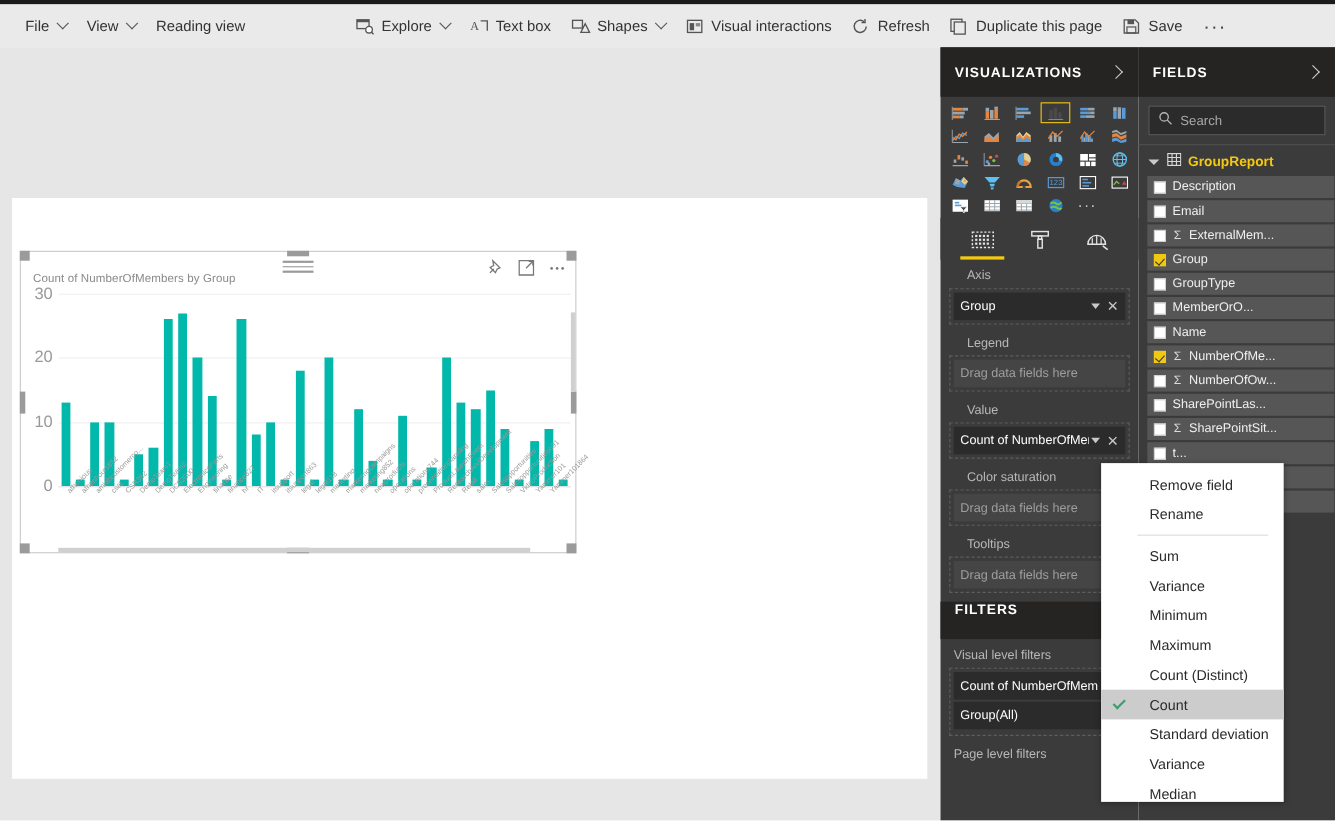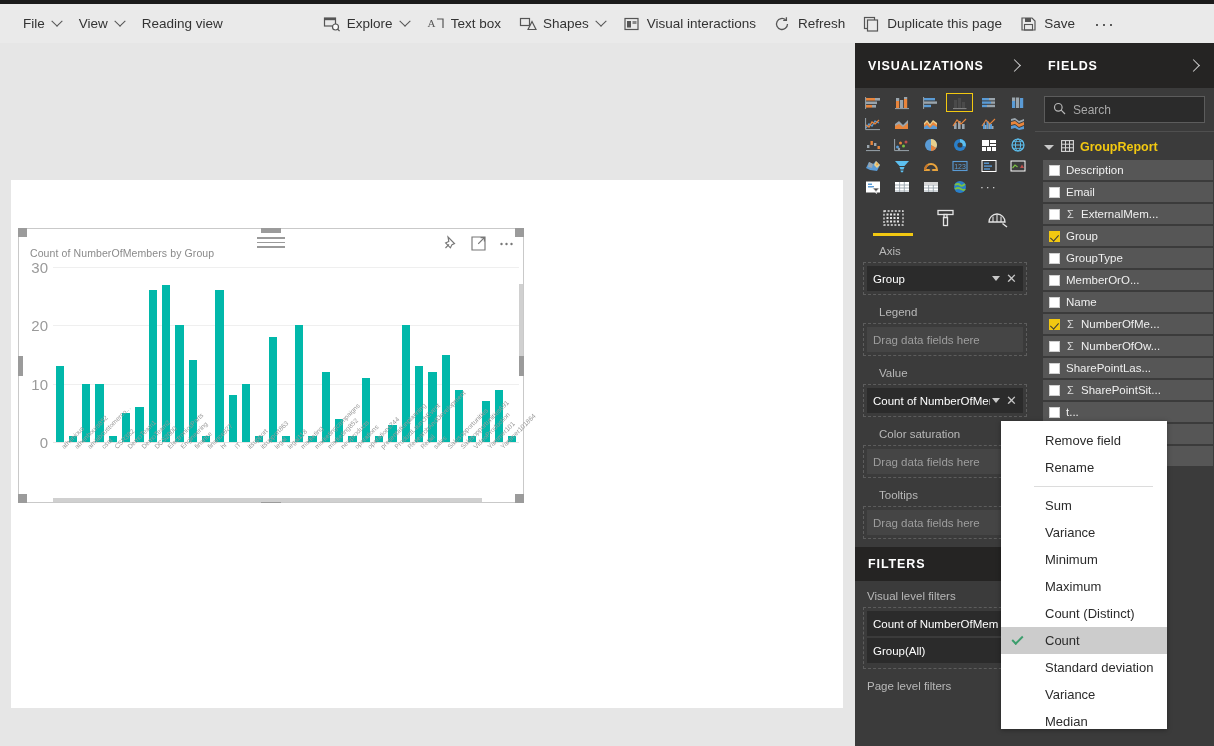--- a/index.html
+++ b/index.html
@@ -205,21 +205,21 @@
     border-top: 5px solid #c8c8c8; margin: 0 6px 0 2px;
   }
   .pill-x { color: #c8c8c8; font-size: 13px; line-height: 1; }
   .well-drop {
     color: #9e9e9e; font-size: 11.5px; height: 25px;
     display: flex; align-items: center; padding: 0 6px; background: #454545;
   }
 
   .filters-head {
     height: 34px; background: #252423;
-    display: flex; align-items: center; padding: 0 13px; margin-top: 8px;
+    display: flex; align-items: flex-start; padding: 0 13px; margin-top: 8px;
   }
   .filters-head h2 { font-size: 12.5px; font-weight: bold; color: #fff; letter-spacing: .9px; }
   .filter-sec { font-size: 11.5px; color: #b8b8b8; padding: 9px 12px 5px 12px; }
   .filter-box { margin: 0 8px 2px 8px; border: 1px dashed #5d5d5d; padding: 3px; }
   .filter-pill {
     background: #2b2b2b; color: #fff; font-size: 11.5px;
     height: 25px; display: flex; align-items: center; padding: 0 6px;
     margin-bottom: 2px; white-space: nowrap; overflow: hidden;
   }
 

